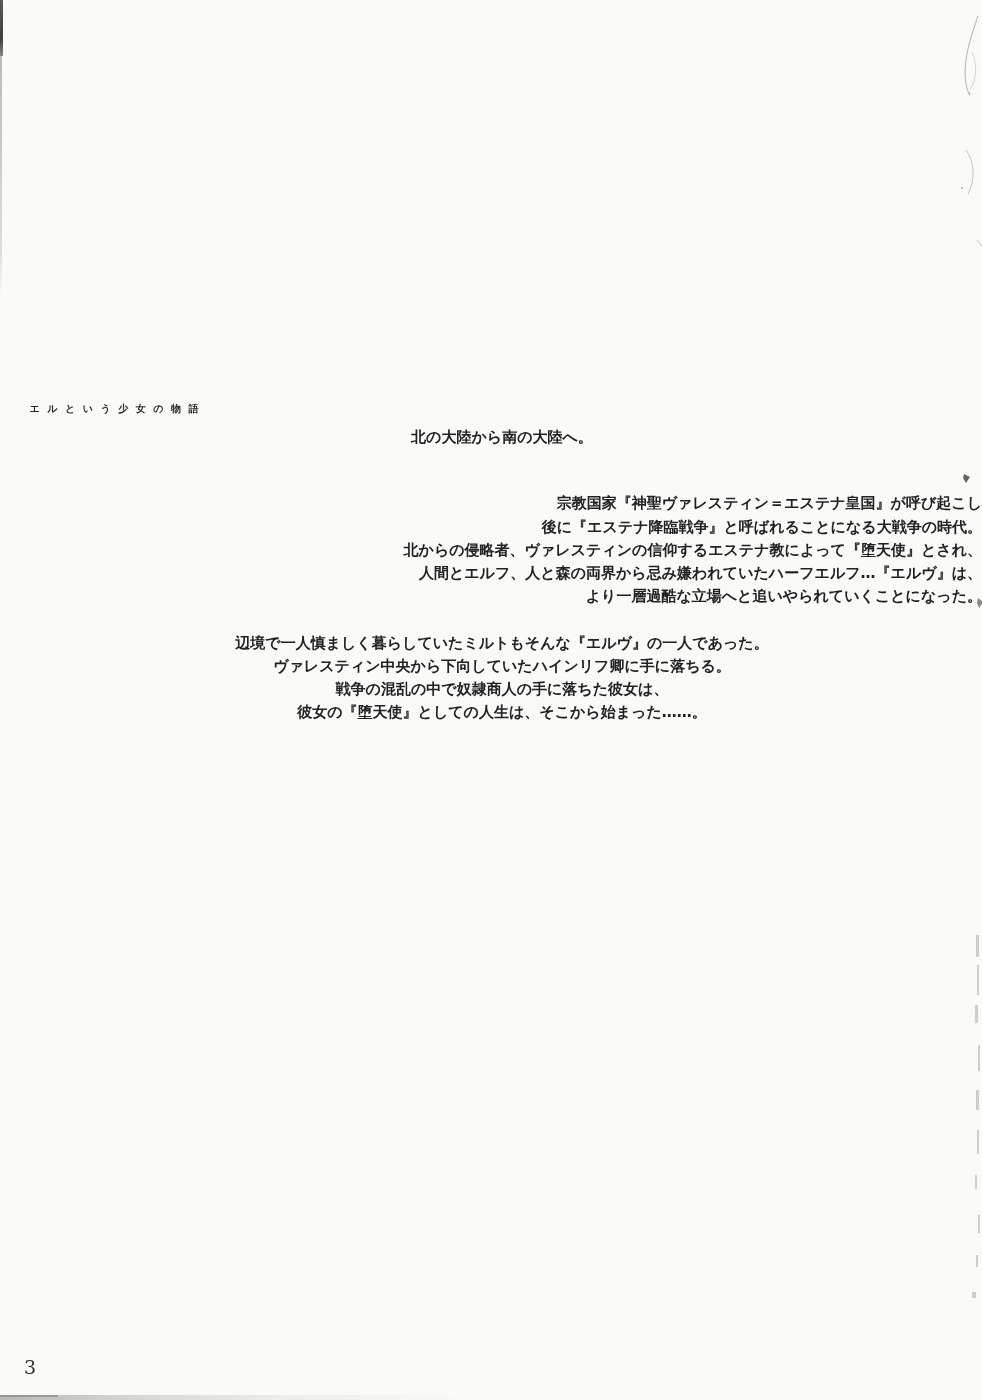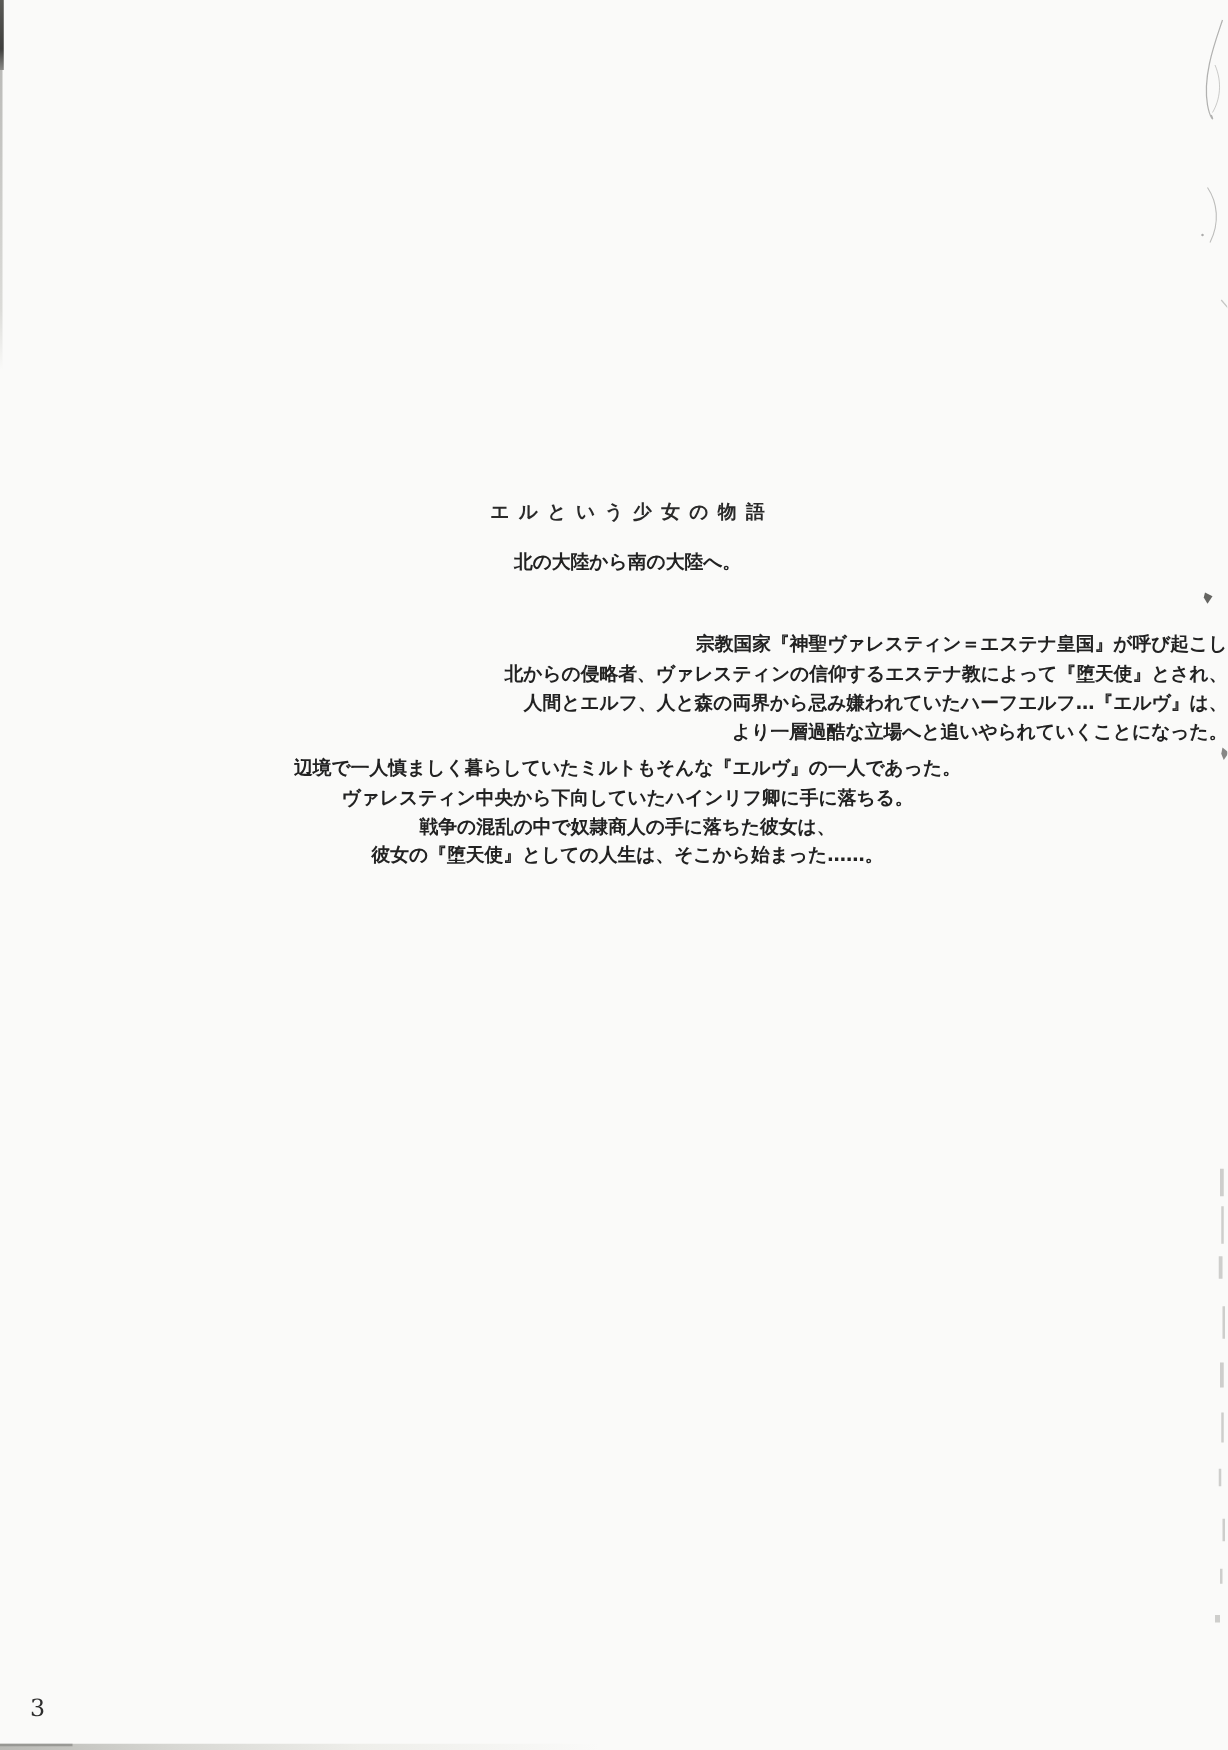--- a/index.html
+++ b/index.html
@@ -20,33 +20,33 @@
   }
 
   
   .title{
     position:absolute;left:22px;right:0;top:346px;margin:0;
     text-align:center;font-size:40px;line-height:46px;font-weight:900;
     letter-spacing:1.5px;color:var(--ink,#1e1e1e);white-space:nowrap;
   }
   .subtitle{
     position:absolute;left:22px;right:0;top:398px;margin:0;
-    text-align:center;font-size:15px;line-height:22px;font-weight:700;
+    text-align:left;font-size:10px;line-height:22px;font-weight:700;
     letter-spacing:7.5px;text-indent:7.5px;color:#2a2a2a;white-space:nowrap;
   }
 
   
   .story{
-    position:absolute;left:22px;right:0;top:438px;
+    position:absolute;left:22px;right:0;top:426px;
     text-align:center;font-size:15px;line-height:23.25px;font-weight:700;
     color:#222;
   }
   .story-line{white-space:nowrap;}
   .story-para-1{margin-top:43px;text-align:right;}
-  .story-para-2{margin-top:6px;}
+  .story-para-2{margin-top:23px;}
 
   
   .page-number{
     position:absolute;left:24px;top:1356px;
     font-family:"DejaVu Serif","Liberation Serif",serif;
     font-size:19px;color:#2e2e2e;
   }
 
   
   .edge-left{
@@ -71,20 +71,21 @@
 
 <div class="page">
 
 
   <div class="subtitle">エルという少女の物語</div>
 
   <section class="story">
     <div class="story-line">北の大陸から南の大陸へ。</div>
     <div class="story-para-1">
         <div class="story-line">宗教国家『神聖ヴァレスティン＝エステナ皇国』が呼び起こし</div>
+        <div class="story-line">後に『エステナ降臨戦争』と呼ばれることになる大戦争の時代。</div>
         <div class="story-line">北からの侵略者、ヴァレスティンの信仰するエステナ教によって『堕天使』とされ、</div>
         <div class="story-line">人間とエルフ、人と森の両界から忌み嫌われていたハーフエルフ…『エルヴ』は、</div>
         <div class="story-line">より一層過酷な立場へと追いやられていくことになった。</div>
       </div>
     <div class="story-para-2">
         <div class="story-line">辺境で一人慎ましく暮らしていたミルトもそんな『エルヴ』の一人であった。</div>
         <div class="story-line">ヴァレスティン中央から下向していたハインリフ卿に手に落ちる。</div>
         <div class="story-line">戦争の混乱の中で奴隷商人の手に落ちた彼女は、</div>
         <div class="story-line">彼女の『堕天使』としての人生は、そこから始まった……。</div>
       </div>

